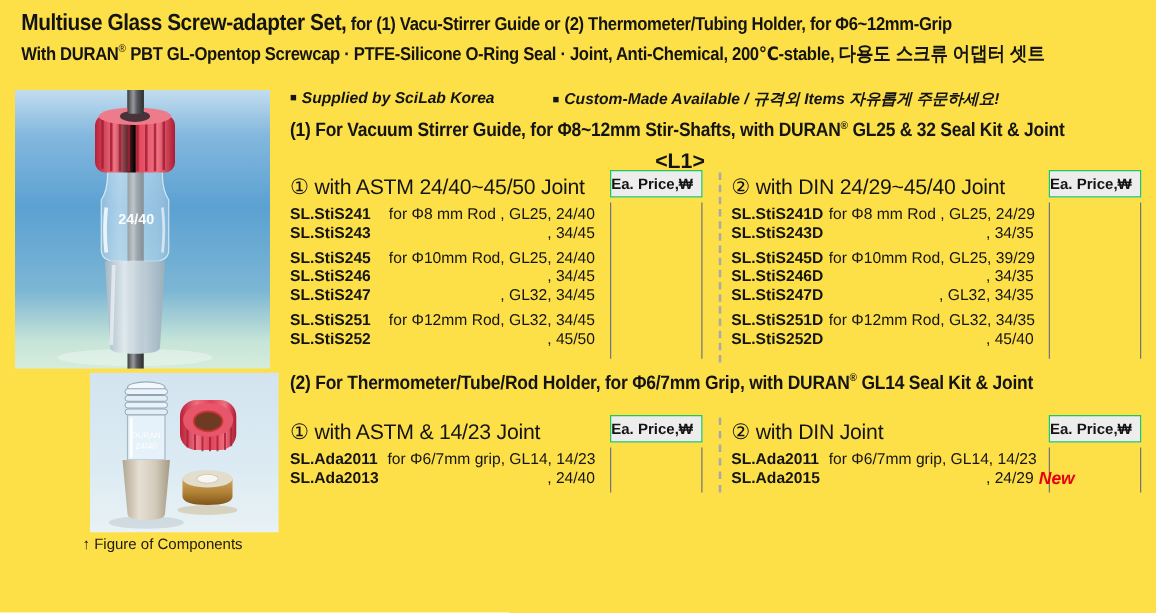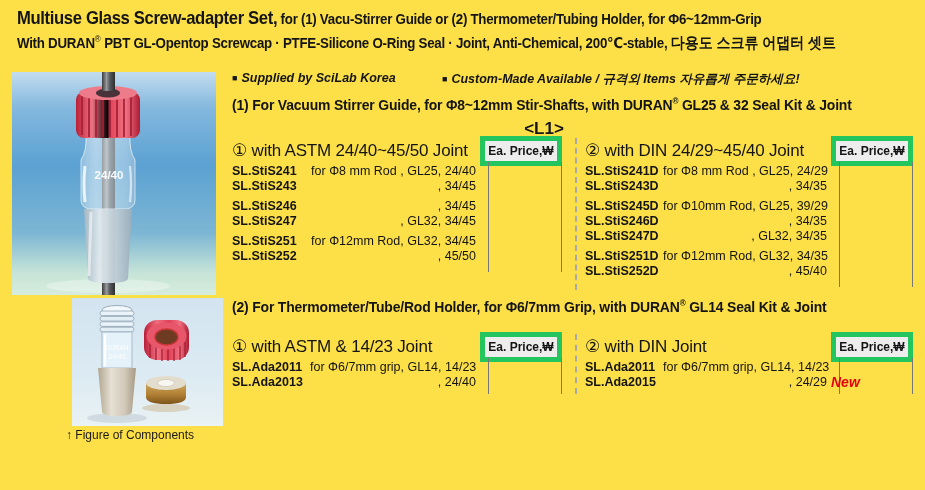--- a/index.html
+++ b/index.html
@@ -22,21 +22,21 @@
 
   
   .sec-head{font-size:15.5px;font-weight:bold;letter-spacing:-0.2px;white-space:nowrap;}
   .l1{font-size:17px;font-weight:bold;text-align:center;width:78px;}
 
   
   .ptable{position:absolute;}
   .phead{position:relative;height:26px;}
   .sub-title{position:absolute;left:0;top:4px;font-size:17px;white-space:nowrap;letter-spacing:-0.2px;}
   .price-head{position:absolute;right:0;top:0;width:72px;height:20px;background:#ededed;
-              border:5px solid #22c55e;text-align:center;font-weight:bold;font-size:12px;line-height:20px;}
+              border:1px solid #22c55e;font-weight:bold;font-size:12px;line-height:20px;}
   .pbody{position:relative;margin-top:2px;padding-right:86px;}
   .price-col{position:absolute;top:-2px;bottom:-8px;right:0;width:72px;
              border-left:1px solid #777;border-right:1px solid #777;}
   .s2 .price-col{bottom:-4px;}
   .group{margin-bottom:5px;}
   .group:last-child{margin-bottom:0;}
   .row{position:relative;display:flex;height:15px;line-height:15px;font-size:12.5px;white-space:nowrap;}
   .code{flex:0 0 78px;font-weight:bold;}
   .desc{flex:1;text-align:right;}
   .badge{position:absolute;left:calc(100% + 4px);top:0;color:#e60012;font-weight:bold;font-style:italic;font-size:14px;}
@@ -213,20 +213,24 @@
             <span class="code">SL.StiS241</span>
             <span class="desc">for Φ8 mm Rod , GL25, 24/40</span>
           </div>
           <div class="row">
             <span class="code">SL.StiS243</span>
             <span class="desc">, 34/45</span>
           </div>
         </div>
         <div class="group">
           <div class="row">
+            <span class="code">SL.StiS245</span>
+            <span class="desc">for Φ10mm Rod, GL25, 24/40</span>
+          </div>
+          <div class="row">
             <span class="code">SL.StiS246</span>
             <span class="desc">, 34/45</span>
           </div>
           <div class="row">
             <span class="code">SL.StiS247</span>
             <span class="desc">, GL32, 34/45</span>
           </div>
         </div>
         <div class="group">
           <div class="row">

